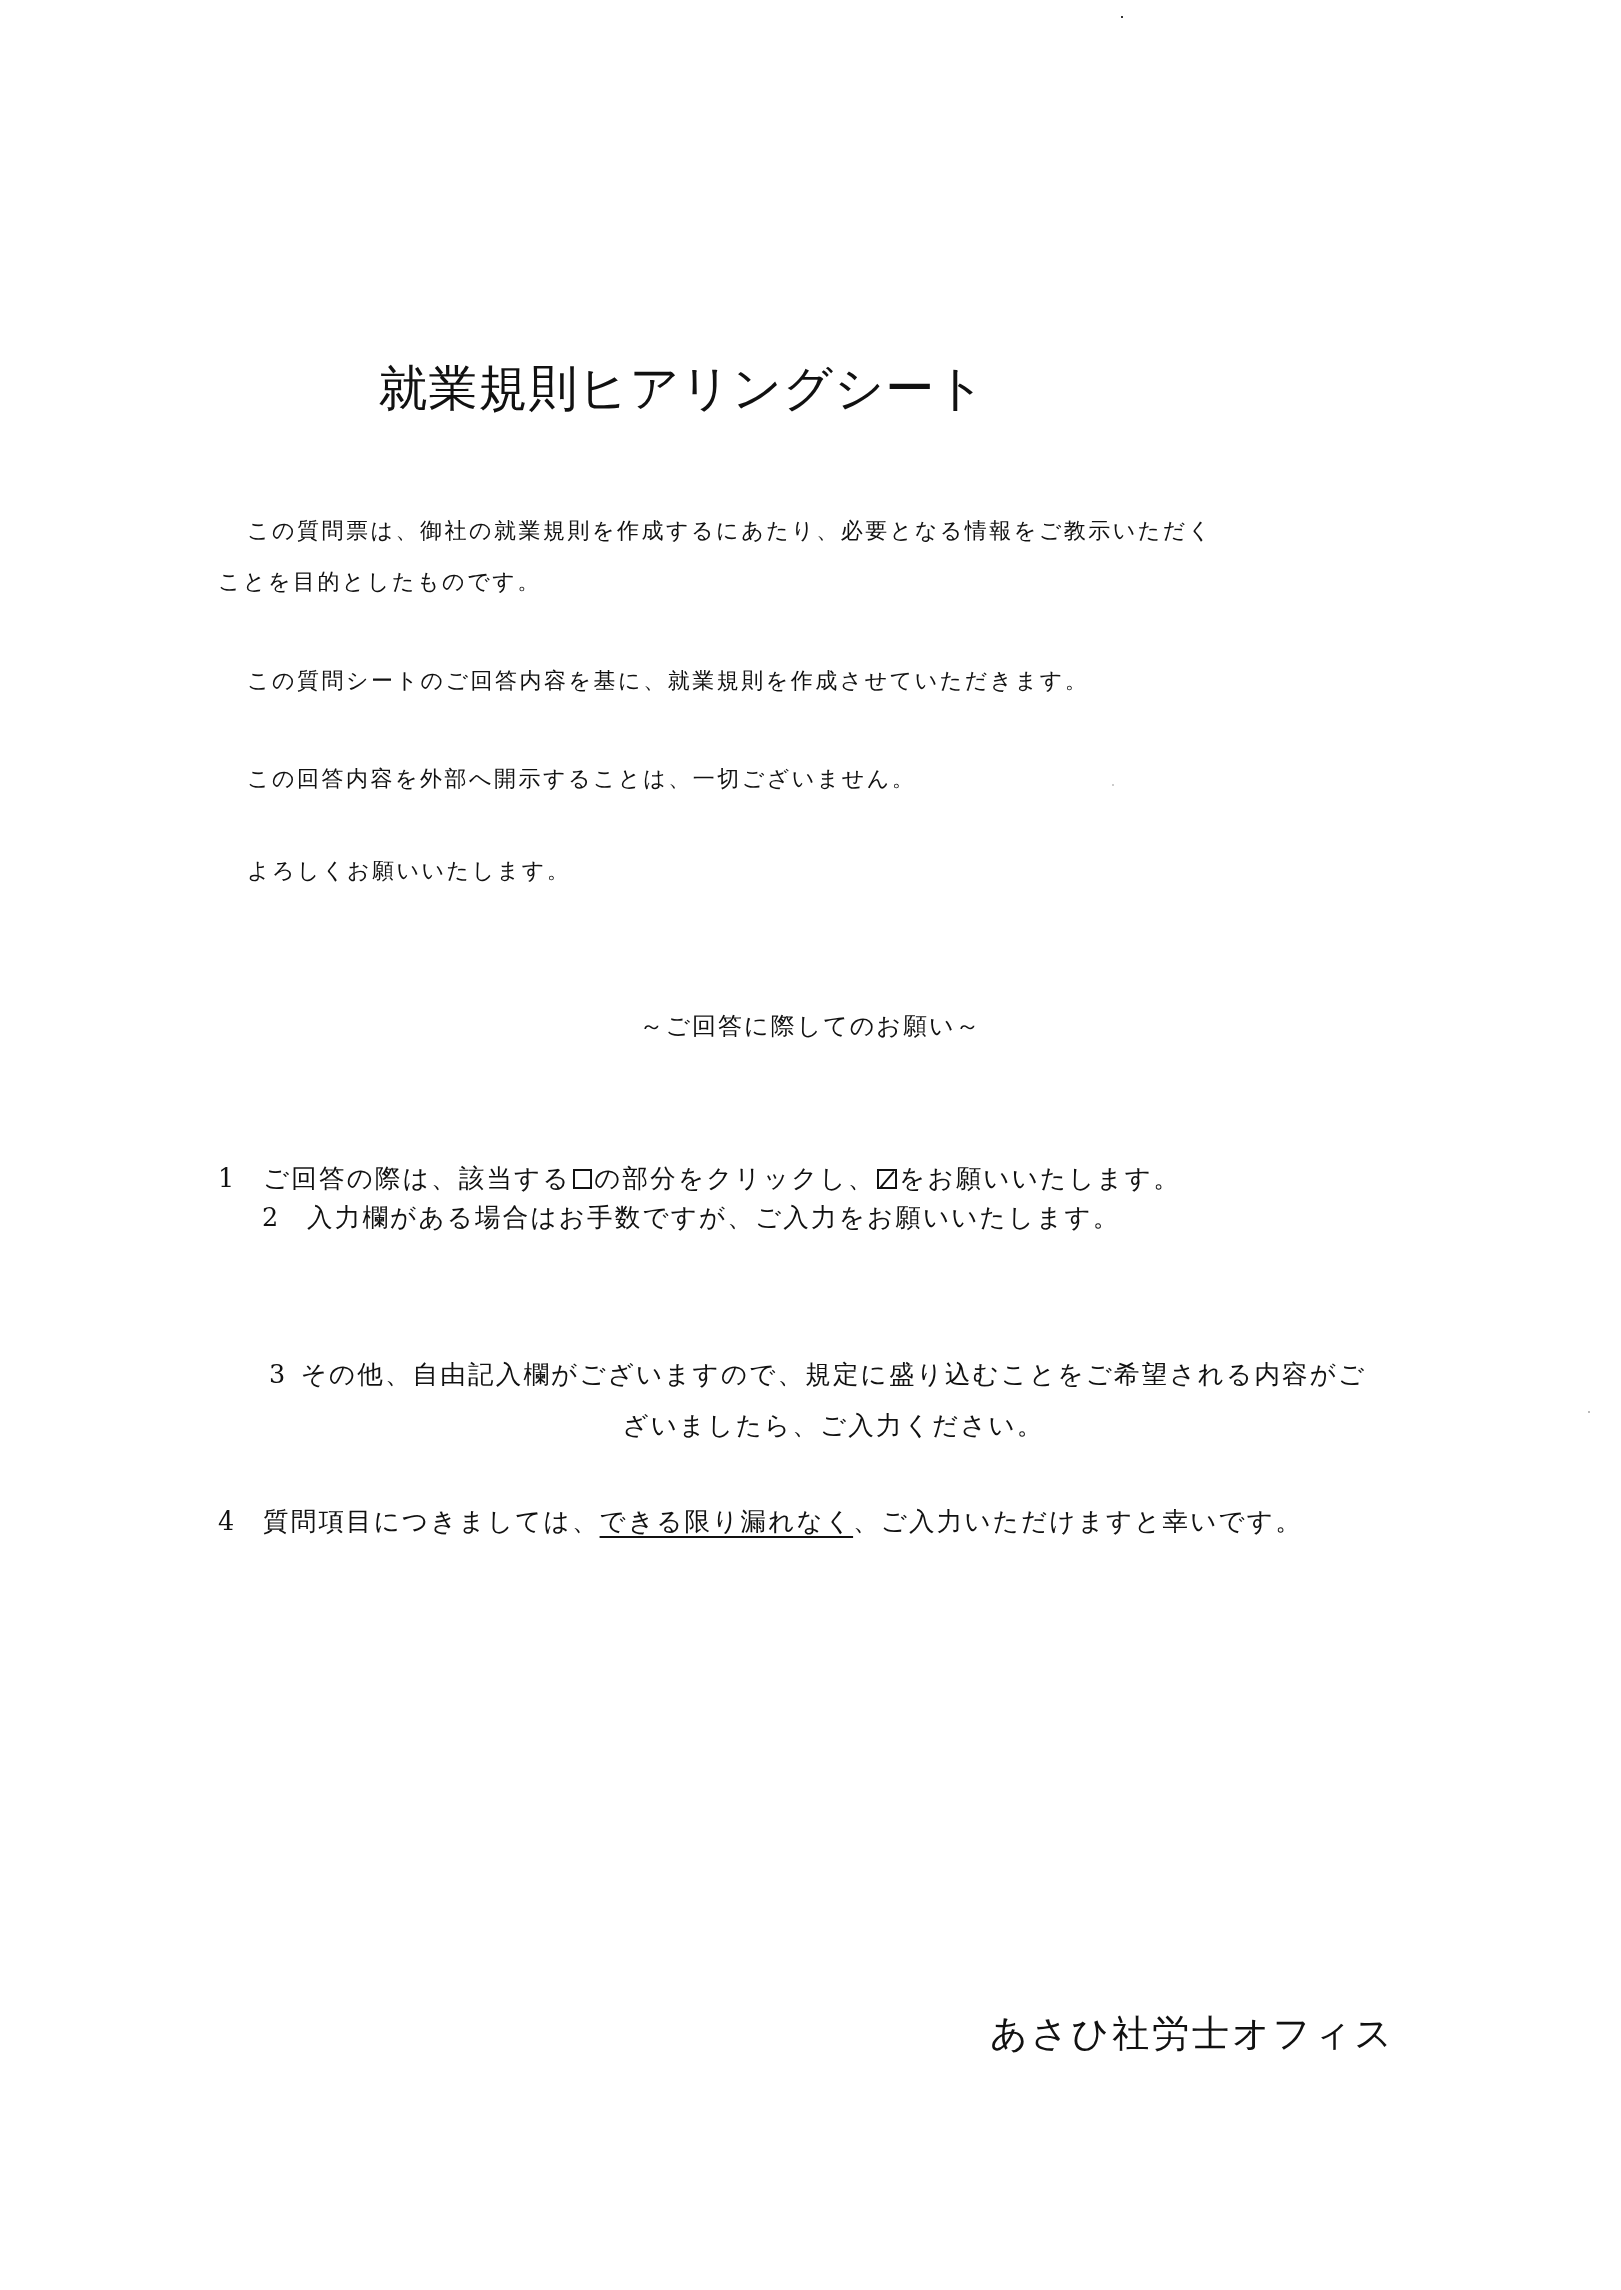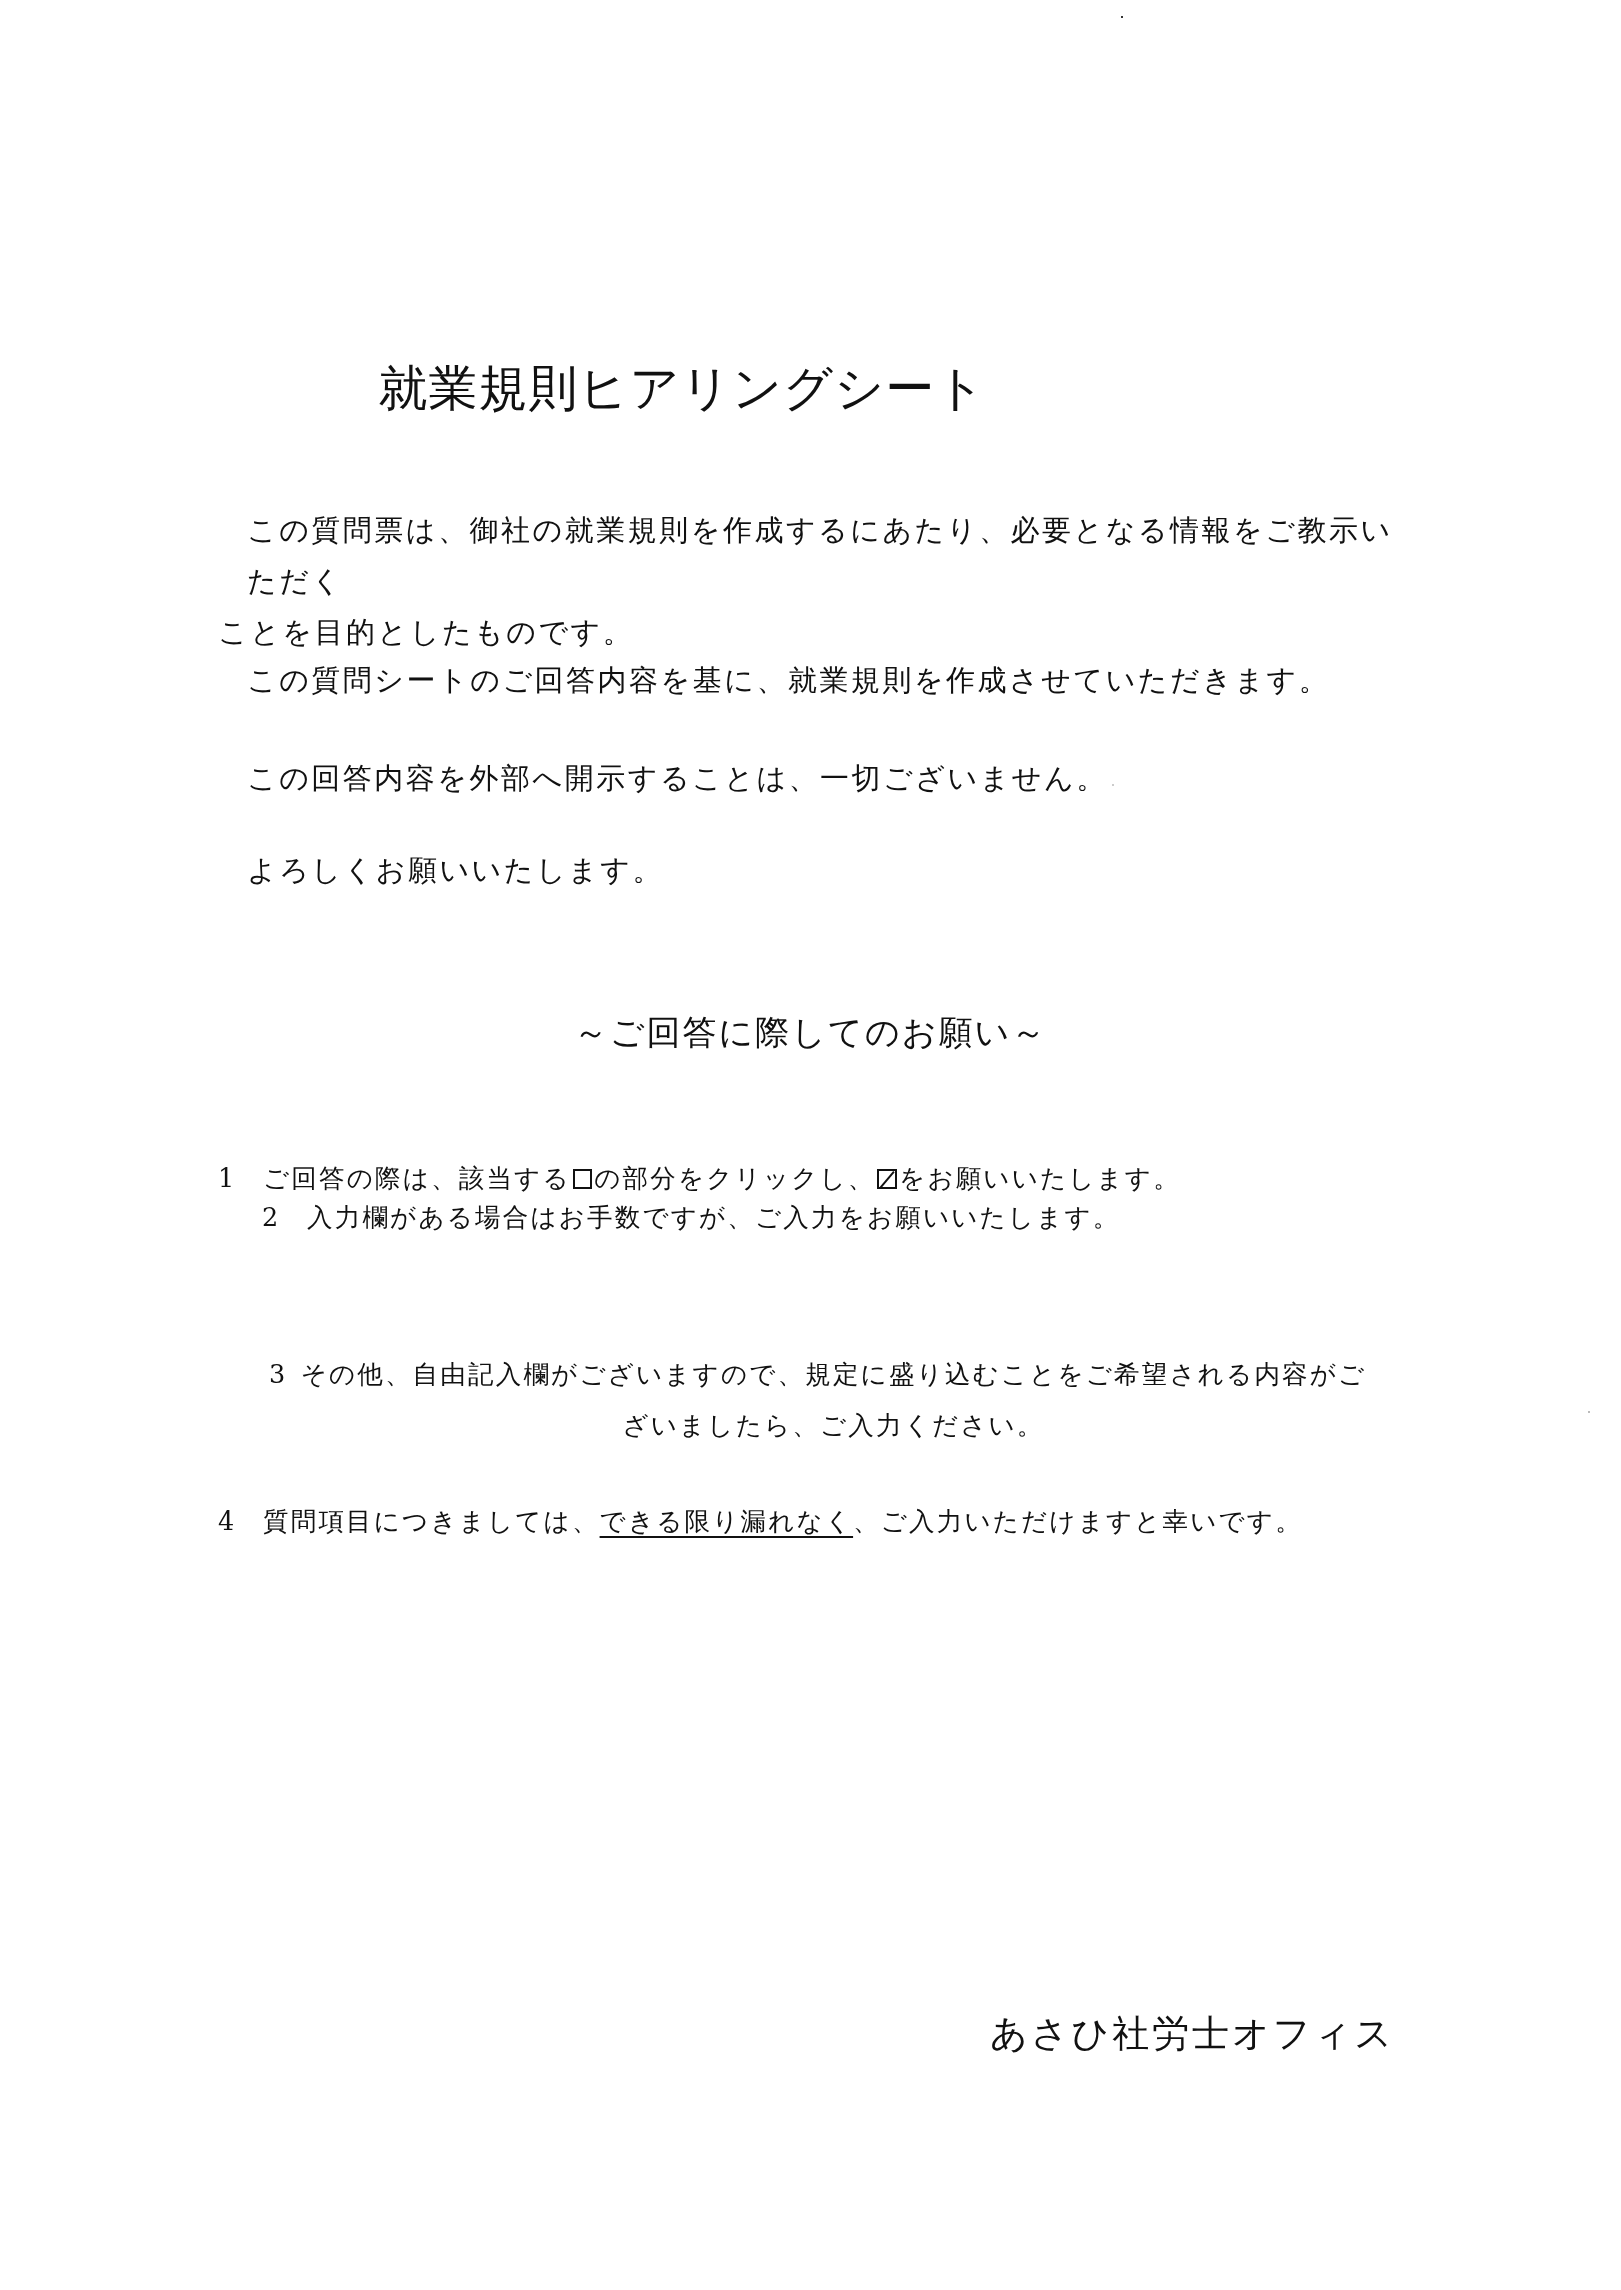--- a/index.html
+++ b/index.html
@@ -3,25 +3,25 @@
 <meta charset="utf-8">
 <style>
   html, body { margin: 0; padding: 0; background: #ffffff; }
   body { width: 1621px; height: 2291px; position: relative; overflow: hidden;
          font-family: "DejaVu Serif", "Liberation Serif", serif; color: #111; }
   .speck { position: absolute; left: 1121px; top: 15.7px; width: 2px; height: 2px; background: #333; }
   .speck2 { position: absolute; left: 1588px; top: 1411px; width: 2px; height: 2px; background: #bbb; }
   .speck3 { position: absolute; left: 1112px; top: 784px; width: 2px; height: 2px; background: #ccc; }
   .title { position: absolute; top: 323px; left: 0; width: 1365px; text-align: center;
            font-size: 49px; letter-spacing: 1px; font-weight: normal; }
-  .para { position: absolute; left: 218px; width: 1176px; font-size: 29px; line-height: 51px;
+  .para { position: absolute; left: 218px; width: 1176px; font-size: 22px; line-height: 51px;
           letter-spacing: 2.5px; }
   .para .indent { padding-left: 29px; }
   .subheading { position: absolute; top: 1010px; left: 0; width: 1621px; text-align: center;
-                font-size: 34px; letter-spacing: 2px; }
+                font-size: 24px; letter-spacing: 2px; }
   .item { position: absolute; left: 218px; width: 1186px; font-size: 25.5px; line-height: 51px;
           letter-spacing: 2.2px; }
   .item .num { display: inline-block; width: 45px; }
   .item .cont { padding-left: 45px; }
   .u { text-decoration: underline; text-underline-offset: 5.9px; }
   .box { display: inline-block; width: 19.6px; height: 19.6px; border: 2px solid #111; vertical-align: -2px; margin: 0 2px; box-sizing: border-box; }
   .box.checked { position: relative; }
   .box.checked::after { content: ""; position: absolute; left: 6.9px; top: -2px; width: 2px; height: 21.6px; background: #111; transform: rotate(40deg); }
   .signature { position: absolute; top: 2009px; left: 990px; font-size: 37px; letter-spacing: 2.9px; }
 </style>

